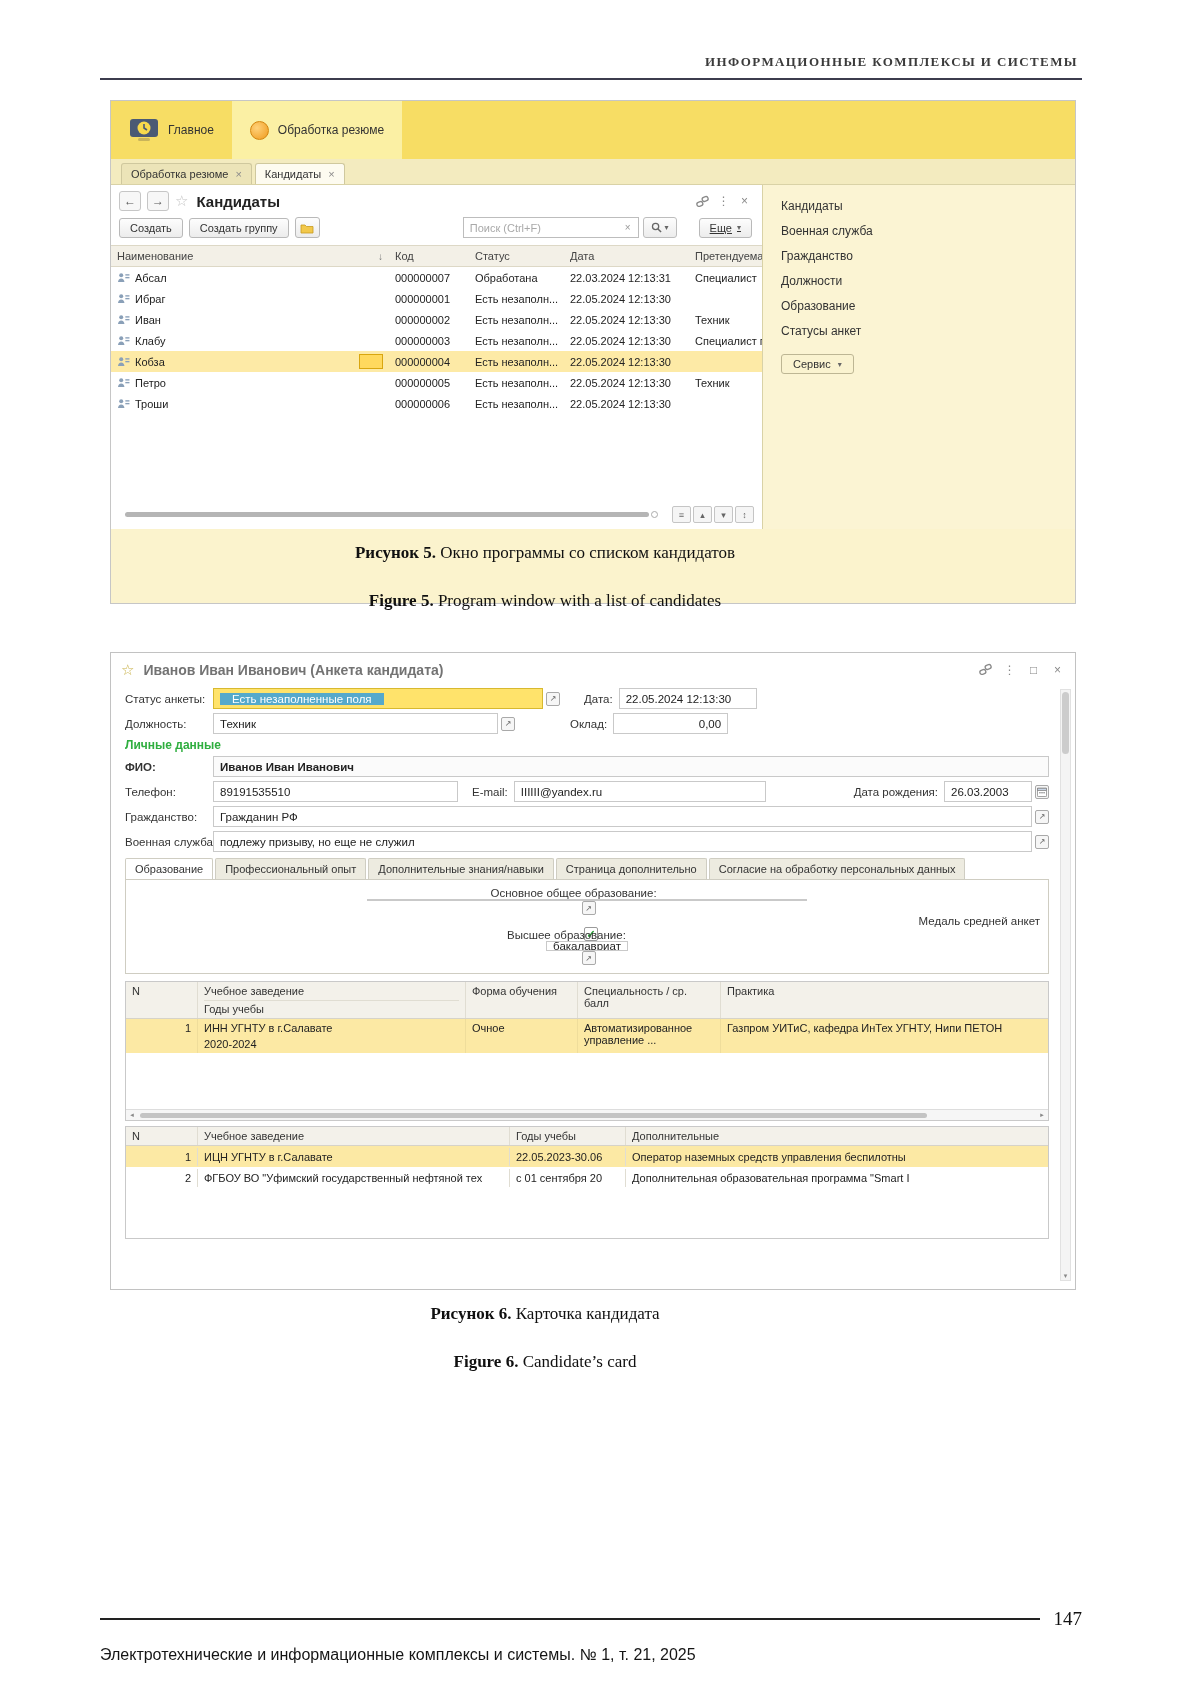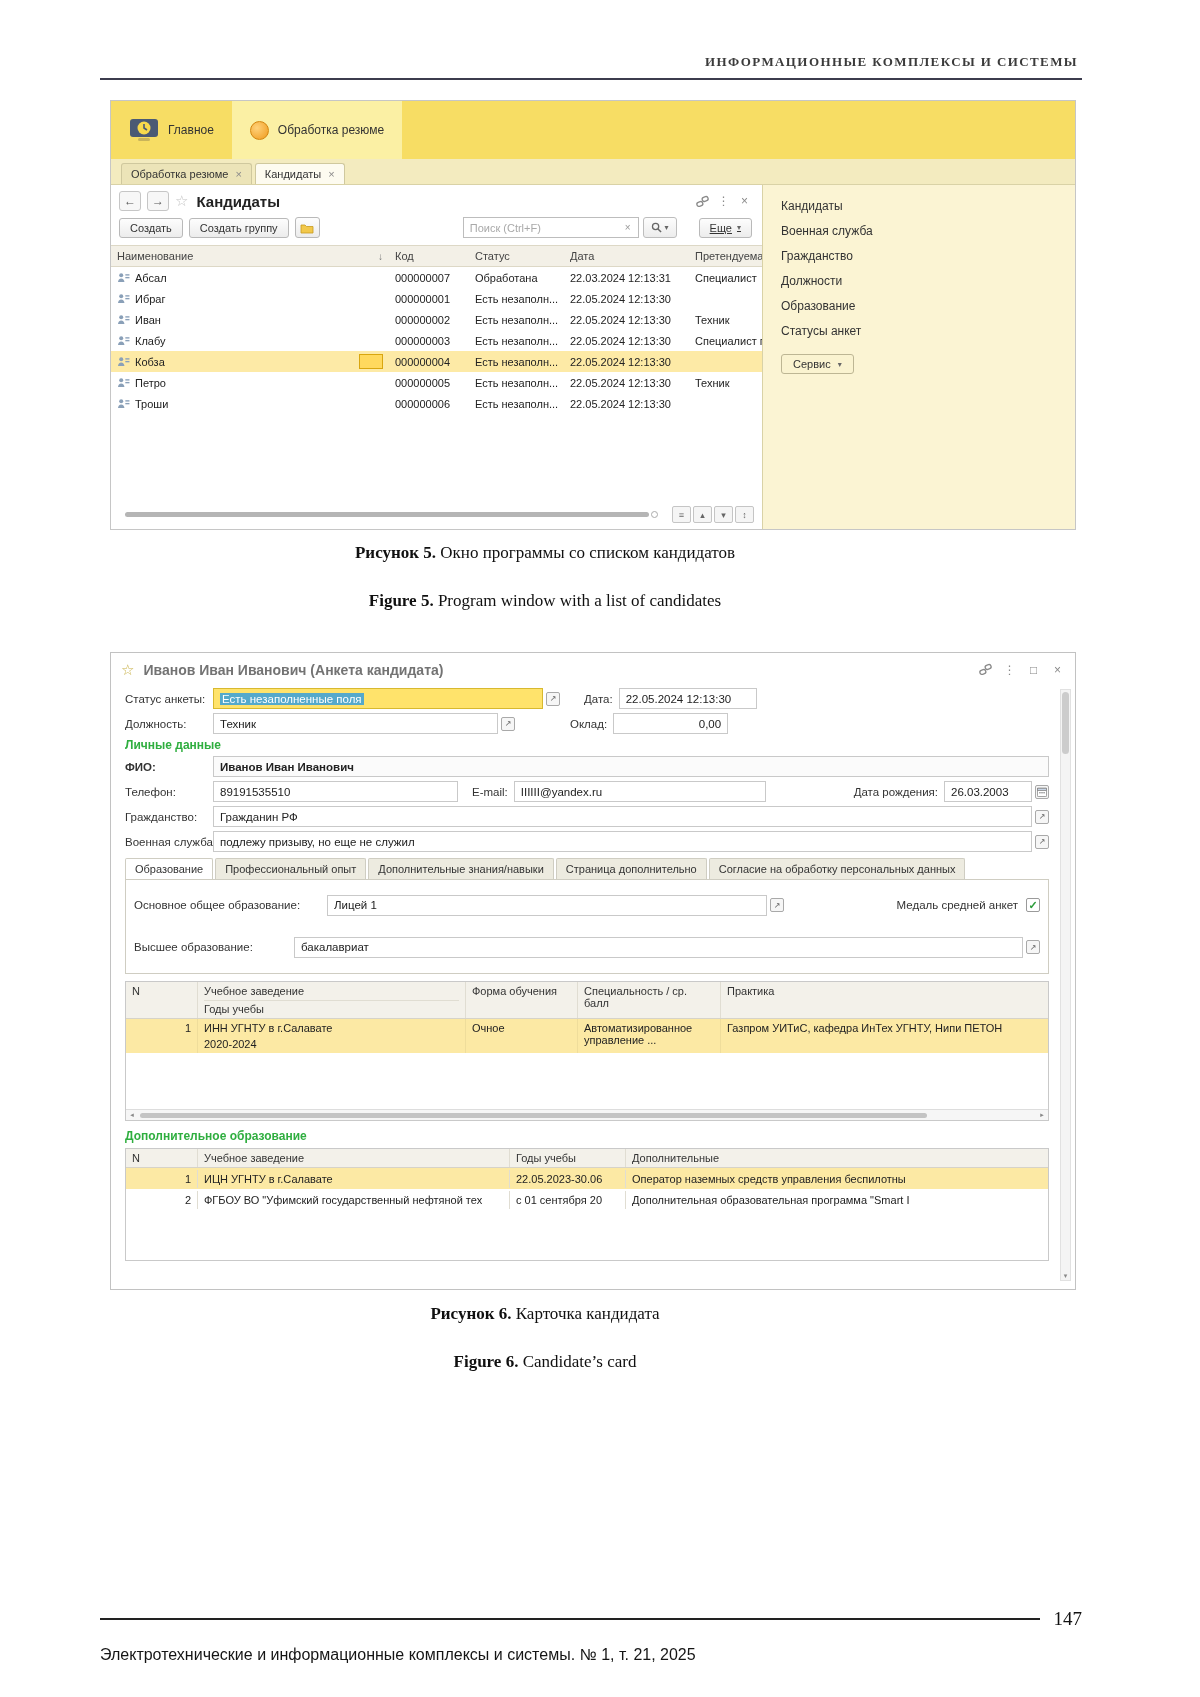--- a/index.html
+++ b/index.html
@@ -13,21 +13,21 @@
   .caption { position:absolute; left:0; width:1090px; text-align:center; font-family:"Liberation Serif",serif;
     font-size:17px; color:#101010; }
   .caption b { font-weight:bold; }
   .cap5ru { top:543px; } .cap5en { top:591px; } .cap6ru { top:1304px; } .cap6en { top:1352px; }
   .pnrow { position:absolute; left:100px; right:118px; top:1608px; display:flex; align-items:center; gap:14px; }
   .pnline { flex:1; border-top:2px solid #222; }
   .pnum { font-family:"Liberation Serif",serif; font-size:19px; color:#111; }
   .jfooter { position:absolute; left:100px; top:1646px; font-size:16px; color:#151515; }
 
   
-  .w5 { position:absolute; left:110px; top:100px; width:966px; height:430px; background:#fbf3cd;
+  .w5 { position:absolute; left:110px; top:100px; width:966px; height:504px; background:#fbf3cd;
     border:1px solid #c6c6c6; overflow:hidden; }
   .w5-top { height:58px; background:#f7dd64; display:flex; align-items:stretch; }
   .secbtn { display:flex; align-items:center; gap:9px; padding:0 18px; font-size:12px; color:#333; }
   .secbtn.active { background:#fbf0a4; }
   .dot-icon { width:19px; height:19px; border-radius:50%; display:inline-block;
     background:radial-gradient(circle at 35% 35%, #ffd27a, #ef9a1c); border:1px solid #d4860f; }
   .w5-tabs { height:26px; background:#f3ebbf; display:flex; align-items:flex-end; padding-left:10px; gap:3px;
     border-bottom:1px solid #d9d2a6; }
   .wtab { display:flex; align-items:center; gap:7px; font-size:11px; color:#333; background:#ece4b8;
     border:1px solid #cfc89e; border-bottom:none; padding:4px 9px; border-radius:3px 3px 0 0; }
@@ -89,34 +89,34 @@
   .w6-title { height:33px; display:flex; align-items:center; gap:9px; padding:0 10px; }
   .w6-star { color:#c9b24a; font-size:15px; }
   .w6-title-text { font-weight:bold; font-size:14px; color:#737373; }
   .w6-body { padding:2px 26px 0 14px; position:relative; }
   .frow { display:flex; align-items:center; margin-bottom:4px; height:21px; }
   .flabel { color:#333; white-space:nowrap; }
   .lw88 { width:88px; flex:none; }
   .finput { border:1px solid #c9c9c9; height:21px; display:flex; align-items:center; padding:0 6px;
     background:#fff; overflow:hidden; white-space:nowrap; }
   .yellow { background:#ffe36b; border-color:#d8b92f; }
-  .selhl { background:#55a9cb; color:#fff; padding:0 2px; }
+  .selhl { background:#55a9cb; color:#fff; padding:0 12px; }
   .openic { width:14px; height:14px; border:1px solid #a9a9a9; border-radius:2px; margin-left:3px; flex:none;
     display:inline-flex; align-items:center; justify-content:center; font-size:8px; color:#666; background:#f6f6f6; }
   .greenlbl { color:#2fae3f; font-weight:bold; font-size:12px; margin:3px 0 4px; }
   .fio-field { flex:1; background:#fbfbfb; font-weight:bold; }
   .checkbox { width:14px; height:14px; border:1px solid #9a9a9a; border-radius:2px; background:#fff; margin-left:8px;
     display:inline-flex; align-items:center; justify-content:center; font-size:11px; font-weight:bold; color:#2e9e3c; }
 
   .tabs6 { display:flex; gap:2px; margin-top:6px; align-items:flex-end; }
   .tab6 { font-size:11px; color:#333; background:#edebe0; border:1px solid #cfcdc2; border-bottom:none;
     padding:4px 9px; border-radius:2px 2px 0 0; white-space:nowrap; }
   .tab6.active { background:#fff; }
   .panel6 { border:1px solid #cfcdc2; background:#fff; padding:7px 8px 6px; }
-  .prow { display:flex; align-items:center; margin-bottom:6px; height:36px; }
+  .prow { display:flex; align-items:center; margin-bottom:6px; height:36px;flex-direction:column; }
   .pl1 { width:193px; flex:none; } .pl2 { width:160px; flex:none; }
   .gen-input { width:440px; } .hi-input { flex:1; }
   .medal-lbl { margin-left:14px; white-space:nowrap; }
 
   .etable { margin-top:7px; border:1px solid #c9c9c9; position:relative; }
   .ethead { display:flex; background:#f3f1ea; border-bottom:1px solid #d6d3c8; font-size:11px; color:#333; }
   .hc { padding:3px 6px; border-right:1px solid #e0ddd2; }
   .hc.n { width:72px; } .hc.school { width:268px; } .hc.form { width:112px; }
   .hc.spec { width:143px; white-space:normal; } .hc.pract { flex:1; border-right:none; }
   .hsub { border-top:1px solid #e0ddd2; margin-top:3px; padding-top:2px; }
@@ -480,21 +480,20 @@
       <div class="eempty"></div>
       <div class="tbl-hscroll">
         <span class="sarrow">◂</span>
         <span class="strack">
             <span class="sthumb"></span>
           </span>
         <span class="sarrow">▸</span>
       </div>
     </div>
 
-    <div class="greenlbl" style="margin-top:8px">Дополнительное образование</div>
 
     <div class="atable">
       <div class="ahead">
         <div class="ac n">N</div>
         <div class="ac school">Учебное заведение</div>
         <div class="ac years">Годы учебы</div>
         <div class="ac spec">Дополнительные</div>
       </div>
       <div class="arow sel">
         <div class="ac n">1</div>

